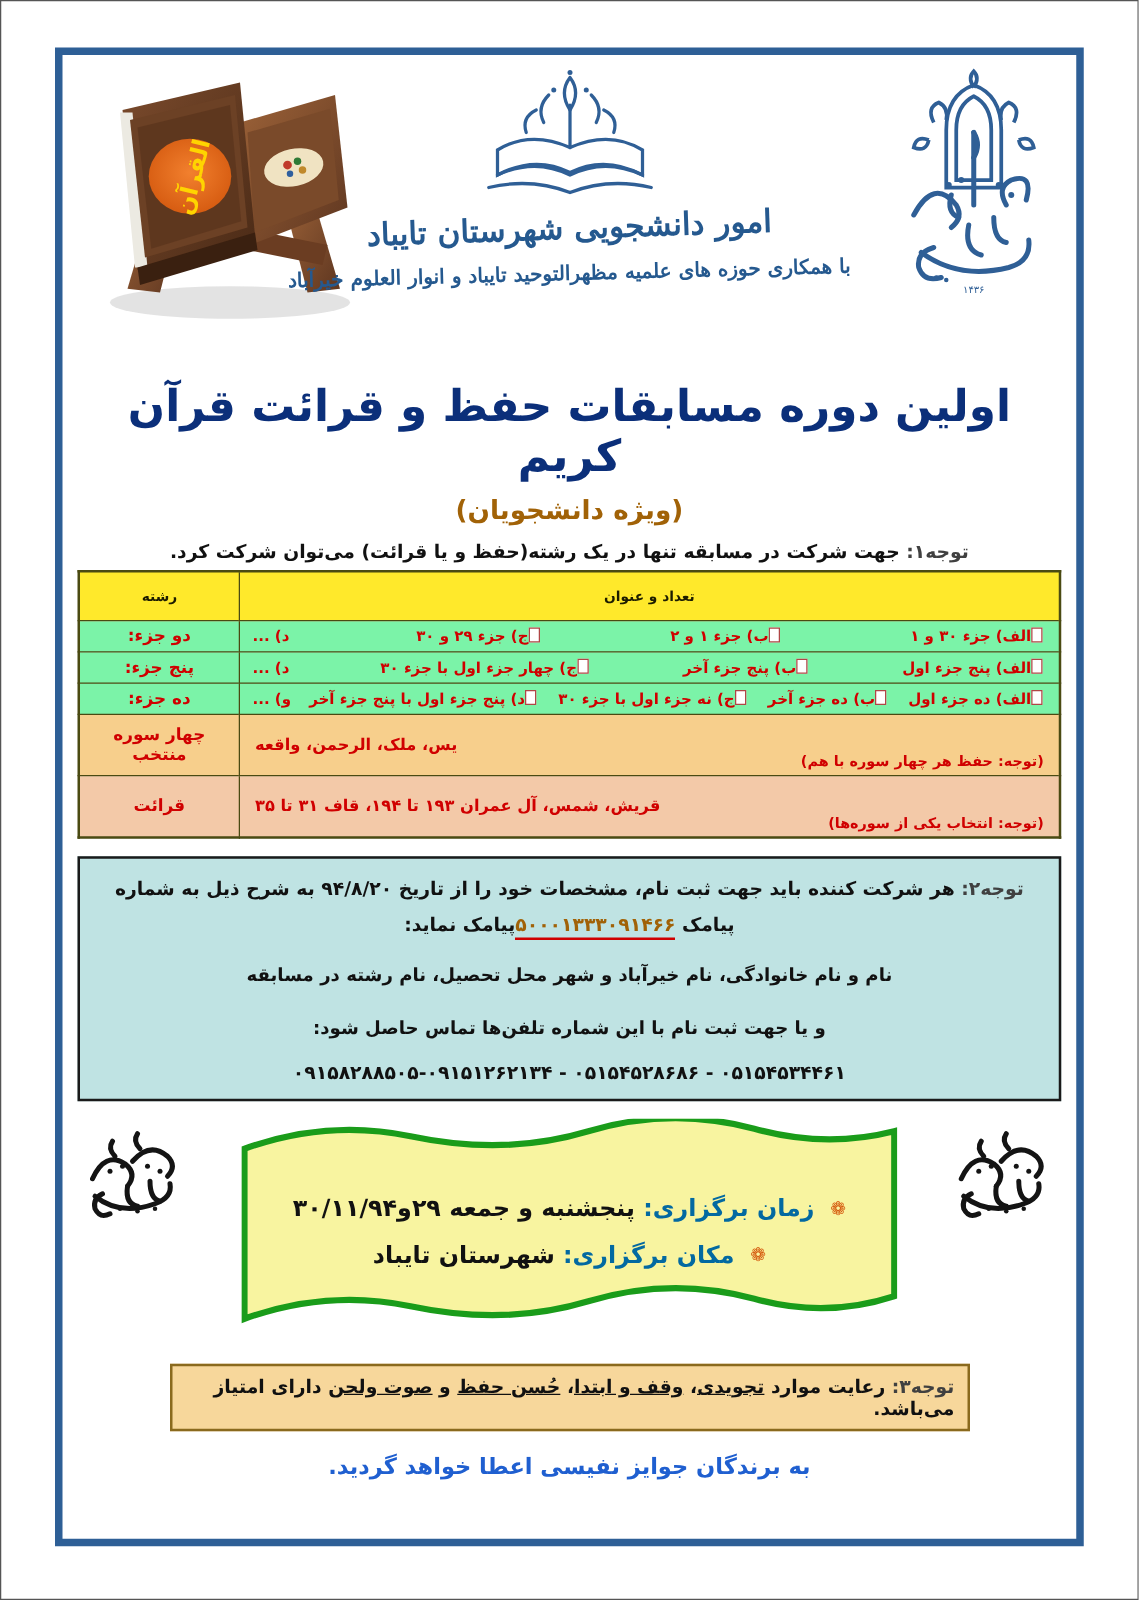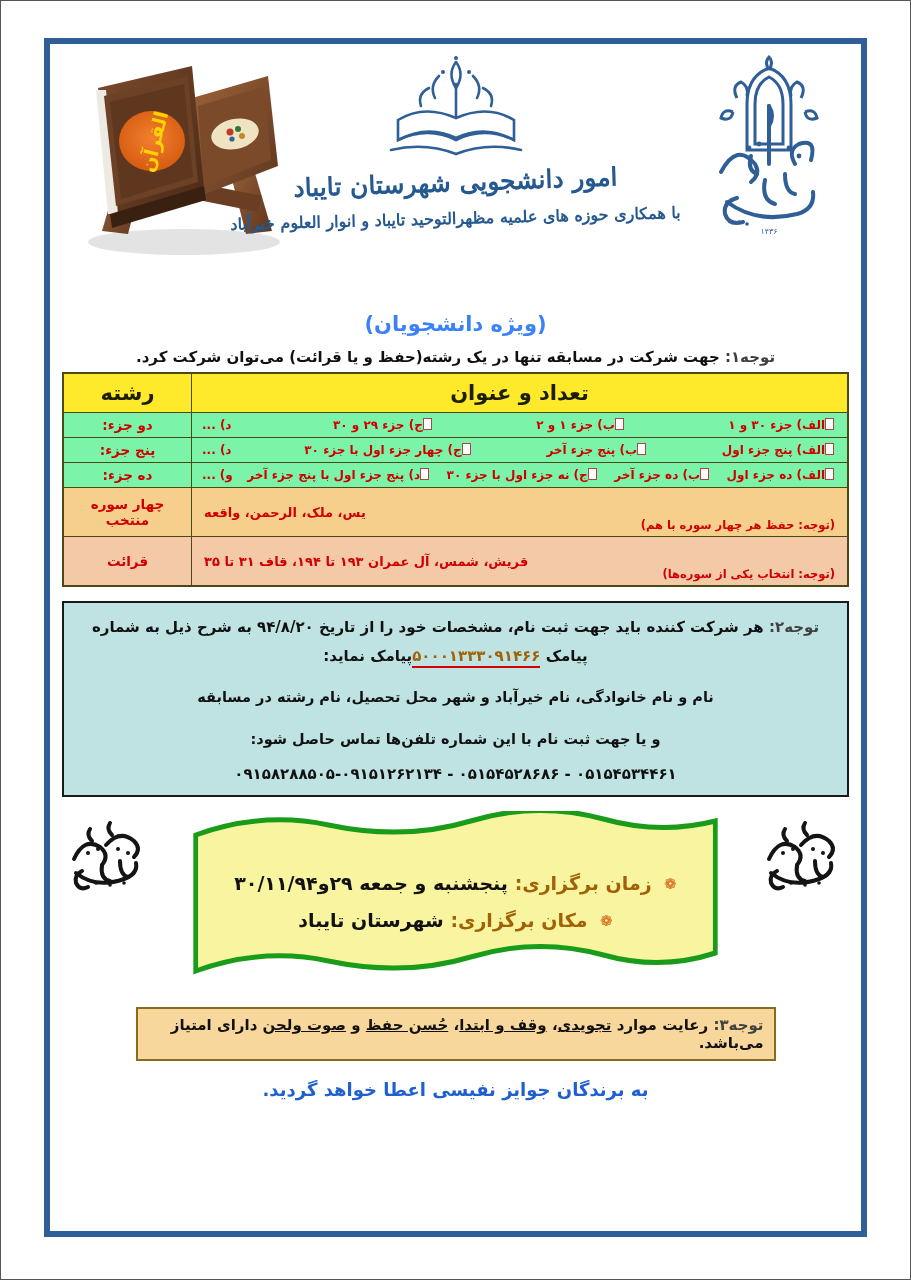--- a/index.html
+++ b/index.html
@@ -36,21 +36,21 @@
     height:258px;
   }
   .quran-book{
     position:absolute;
     left:10px;top:2px;
     width:232px;height:215px;
   }
   .quran-book svg{display:block;width:100%;height:100%;}
   .logo-right{
     position:absolute;
-    right:16px;top:8px;
+    right:6px;top:8px;
     width:130px;height:190px;
   }
   .logo-right svg{display:block;width:100%;height:100%;}
   .org-block{
     position:absolute;
     left:0;right:0;top:0;
     text-align:center;
     pointer-events:none;
   }
   .org-emblem{
@@ -80,21 +80,21 @@
   .main-title{
     text-align:center;
     color:#0b2f7a;
     font-size:35px;
     font-weight:bold;
     margin-top:4px;
     letter-spacing:-0.5px;
   }
   .sub-title{
     text-align:center;
-    color:#3b82f6;
+    color:#a16207;
     font-size:21px;
     font-weight:bold;
     margin-top:10px;
   }
 
   
   .note1{
     text-align:center;
     font-size:15px;
     font-weight:bold;
@@ -114,21 +114,21 @@
     direction:rtl;
   }
   table.spec th,table.spec td{
     border:1px solid #4a4a12;
     padding:4px 6px;
     vertical-align:middle;
   }
   .th-yellow{
     background:#ffe92b;
     color:#1d1d00;
-    font-size:21px;
+    font-size:11px;
     font-weight:bold;
     text-align:center;
     height:30px;
   }
   .col-rshte{width:115px;text-align:center;}
   .row-green td{background:#7bf3a8;}
   .row-tan   td{background:#f7cf8c;}
   .row-peach td{background:#f3c9a8;}
   .cat-cell{
     color:#d00000;
@@ -230,21 +230,21 @@
     padding:0 30px;
     box-sizing:border-box;
   }
   .b-line{
     font-size:19px;
     font-weight:bold;
     color:#111;
     line-height:1.95;
     white-space:nowrap;
   }
-  .b-key{color:#a16207;}
+  .b-key{color:#0369a1;}
   .flower{
     display:inline-block;
     color:#d4560a;
     font-size:15px;
     margin-left:6px;
     vertical-align:1px;
   }
 
   
   .note3-box{
@@ -374,20 +374,21 @@
                   <circle cx="88" cy="18" r="2"></circle>
                 <circle cx="75" cy="4" r="2"></circle>
               </g>
             </svg>
           </div>
           <div class="org-line1">امور دانشجویی شهرستان تایباد</div>
           <div class="org-line2">با همکاری حوزه های علمیه مظهرالتوحید تایباد و انوار العلوم خیرآباد</div>
         </div>
       </div>
 
+      <div class="main-title">اولین دوره مسابقات حفظ و قرائت قرآن کریم</div>
       <div class="sub-title">(ویژه دانشجویان)</div>
 
       <div class="note1">
         <span class="note-label">توجه۱:</span>
         <span>جهت شرکت در مسابقه تنها در یک رشته(حفظ و یا قرائت) می‌توان شرکت کرد.</span>
       </div>
 
       <table class="spec">
         <thead>
           <tr>

